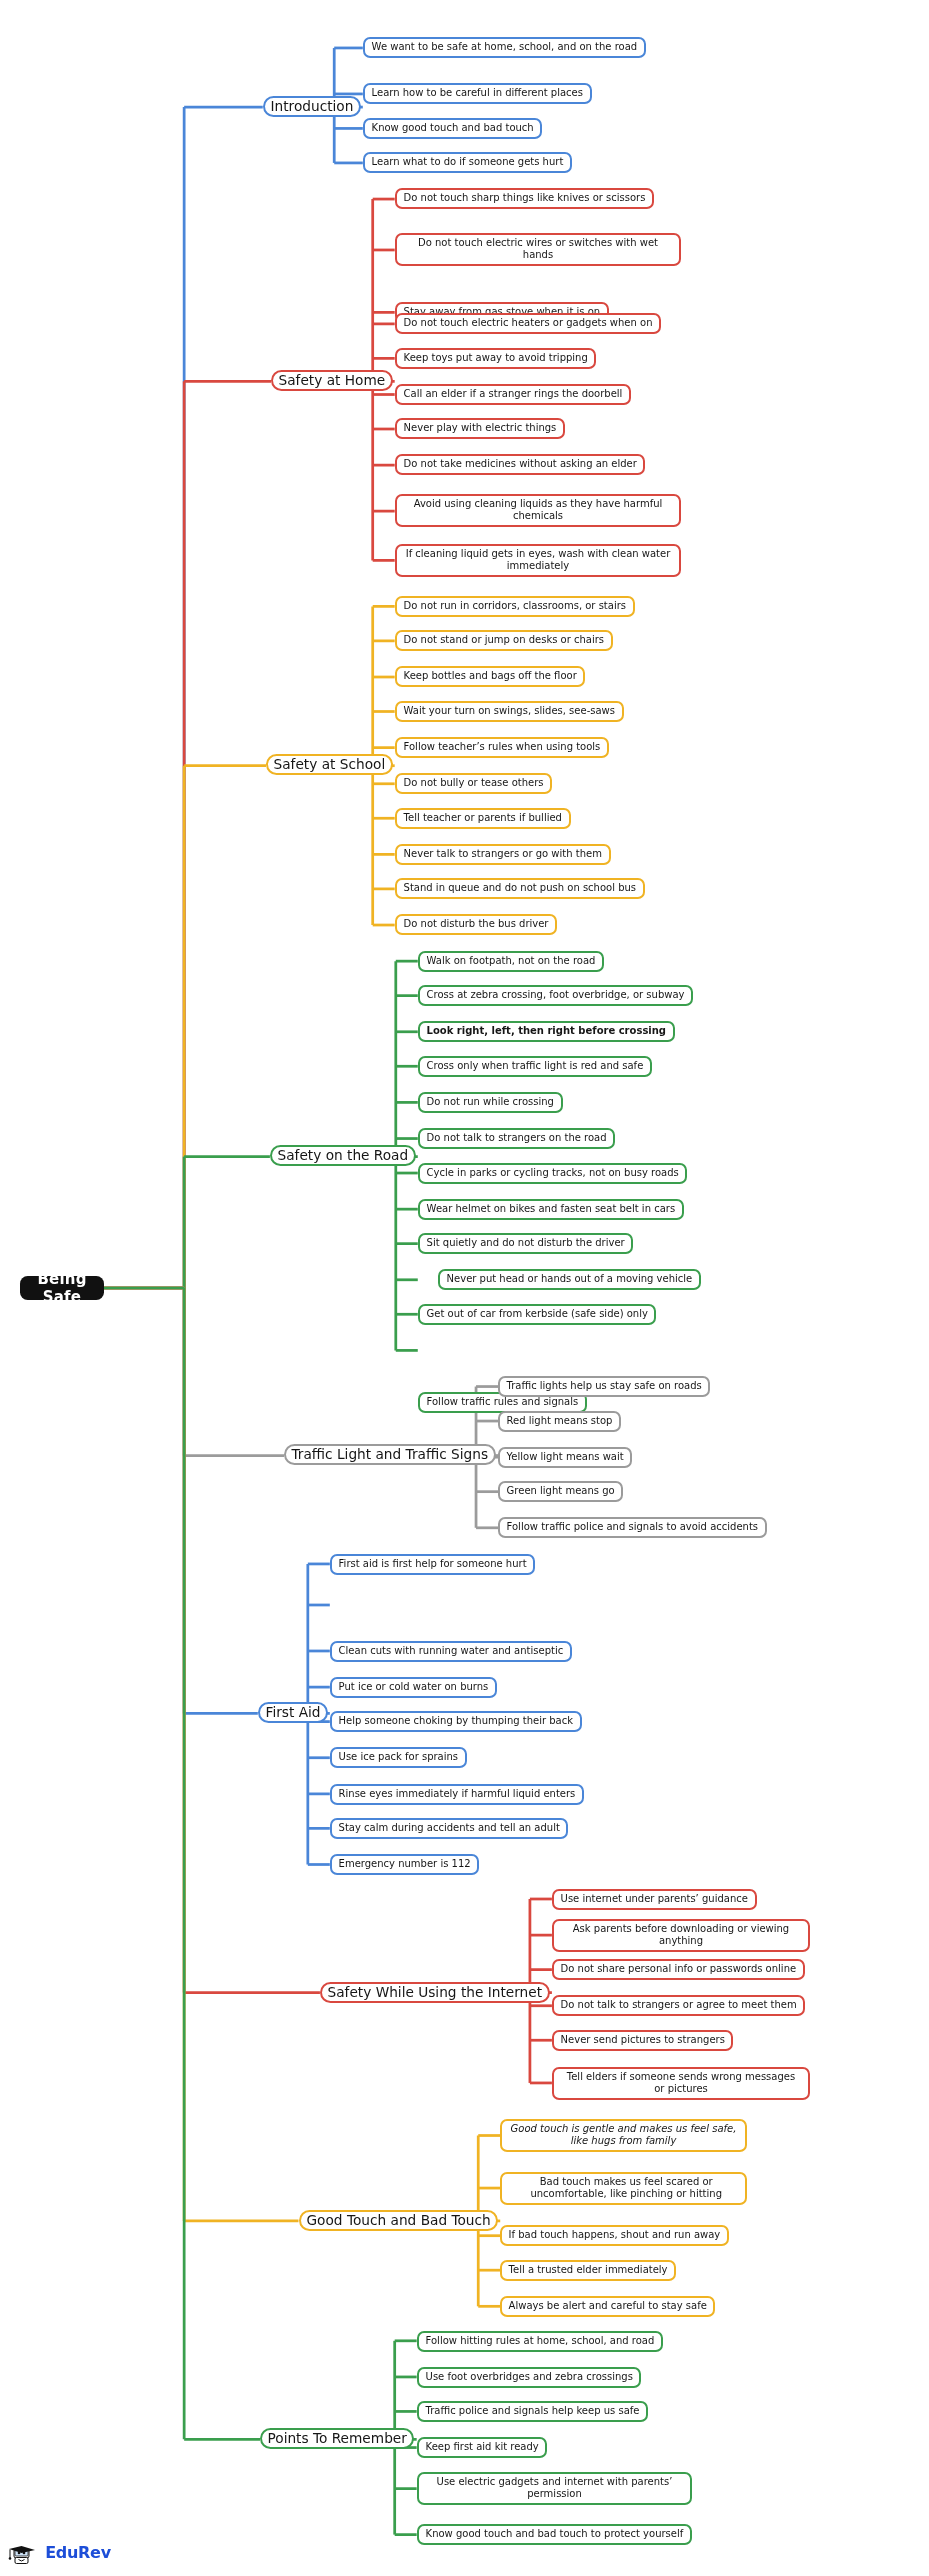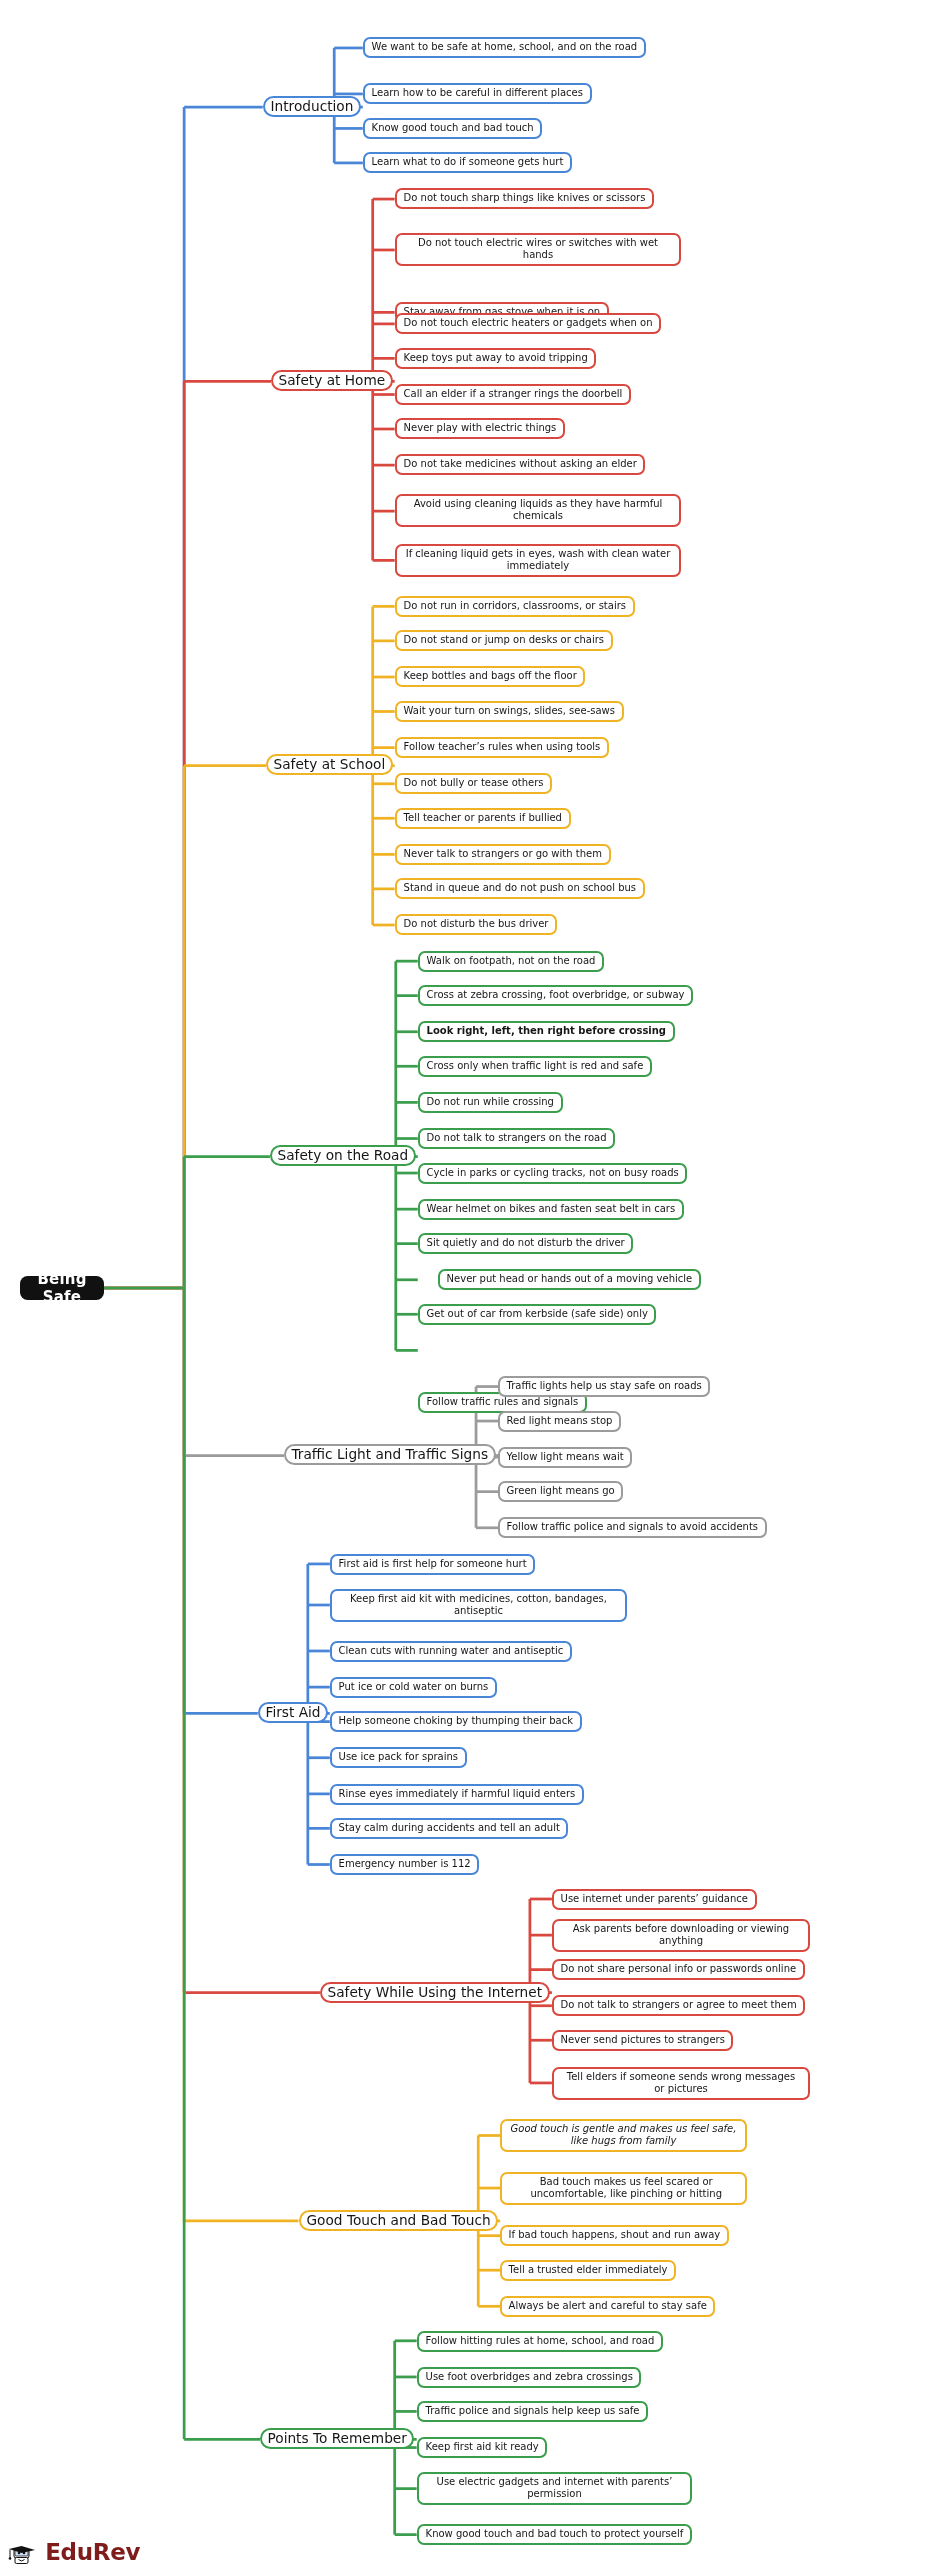--- a/index.html
+++ b/index.html
@@ -60,23 +60,23 @@
   #footer-logo {
     position:absolute;
     left: 7.7px;
     bottom: 7.7px;
     display:flex;
     align-items:center;
     gap: 5.5px;
   }
   #footer-logo .logo-mark { width:32px; height:32px; position:relative; }
   #footer-logo .logo-text {
-    font-size: 23px;
+    font-size: 16px;
     font-weight: bold;
-    color: #7f1d1d;
+    color: #1d4ed8;
     letter-spacing: -0.3px;
     font-family: "DejaVu Sans", "Liberation Sans", sans-serif;
   }
 </style>
 </head>
 <body>
 
 <div id="canvas">
   <svg class="links" id="link-layer" viewBox="0 0 1690 4685" width="929" height="2576">
       <path d="M188,2342.5 L335,2342.5" stroke="#4a86d8" stroke-width="5" fill="none" stroke-linecap="butt"></path>
@@ -332,23 +332,20 @@
     </div>
     <div class="node leaf c-gray" style="left: 498px; max-width: 308px; top: 1517px;">
       <span>Follow traffic police and signals to avoid accidents</span>
     </div>
     <div class="node branch c-blue" style="visibility: visible; left: 258px; top: 1702px; white-space: nowrap;">
       <span>First Aid</span>
     </div>
     <div class="node leaf c-blue" style="left: 330px; max-width: 297px; top: 1554px;">
       <span>First aid is first help for someone hurt</span>
     </div>
-    <div class="node leaf c-blue" style="left: 330px; max-width: 297px; top: 1589px;">
-      <span>Keep first aid kit with medicines, cotton, bandages, antiseptic</span>
-    </div>
     <div class="node leaf c-blue" style="left: 330px; max-width: 297px; top: 1641px;">
       <span>Clean cuts with running water and antiseptic</span>
     </div>
     <div class="node leaf c-blue" style="left: 330px; max-width: 297px; top: 1677px;">
       <span>Put ice or cold water on burns</span>
     </div>
     <div class="node leaf c-blue" style="left: 330px; max-width: 297px; top: 1711px;">
       <span>Help someone choking by thumping their back</span>
     </div>
     <div class="node leaf c-blue" style="left: 330px; max-width: 297px; top: 1747px;">

